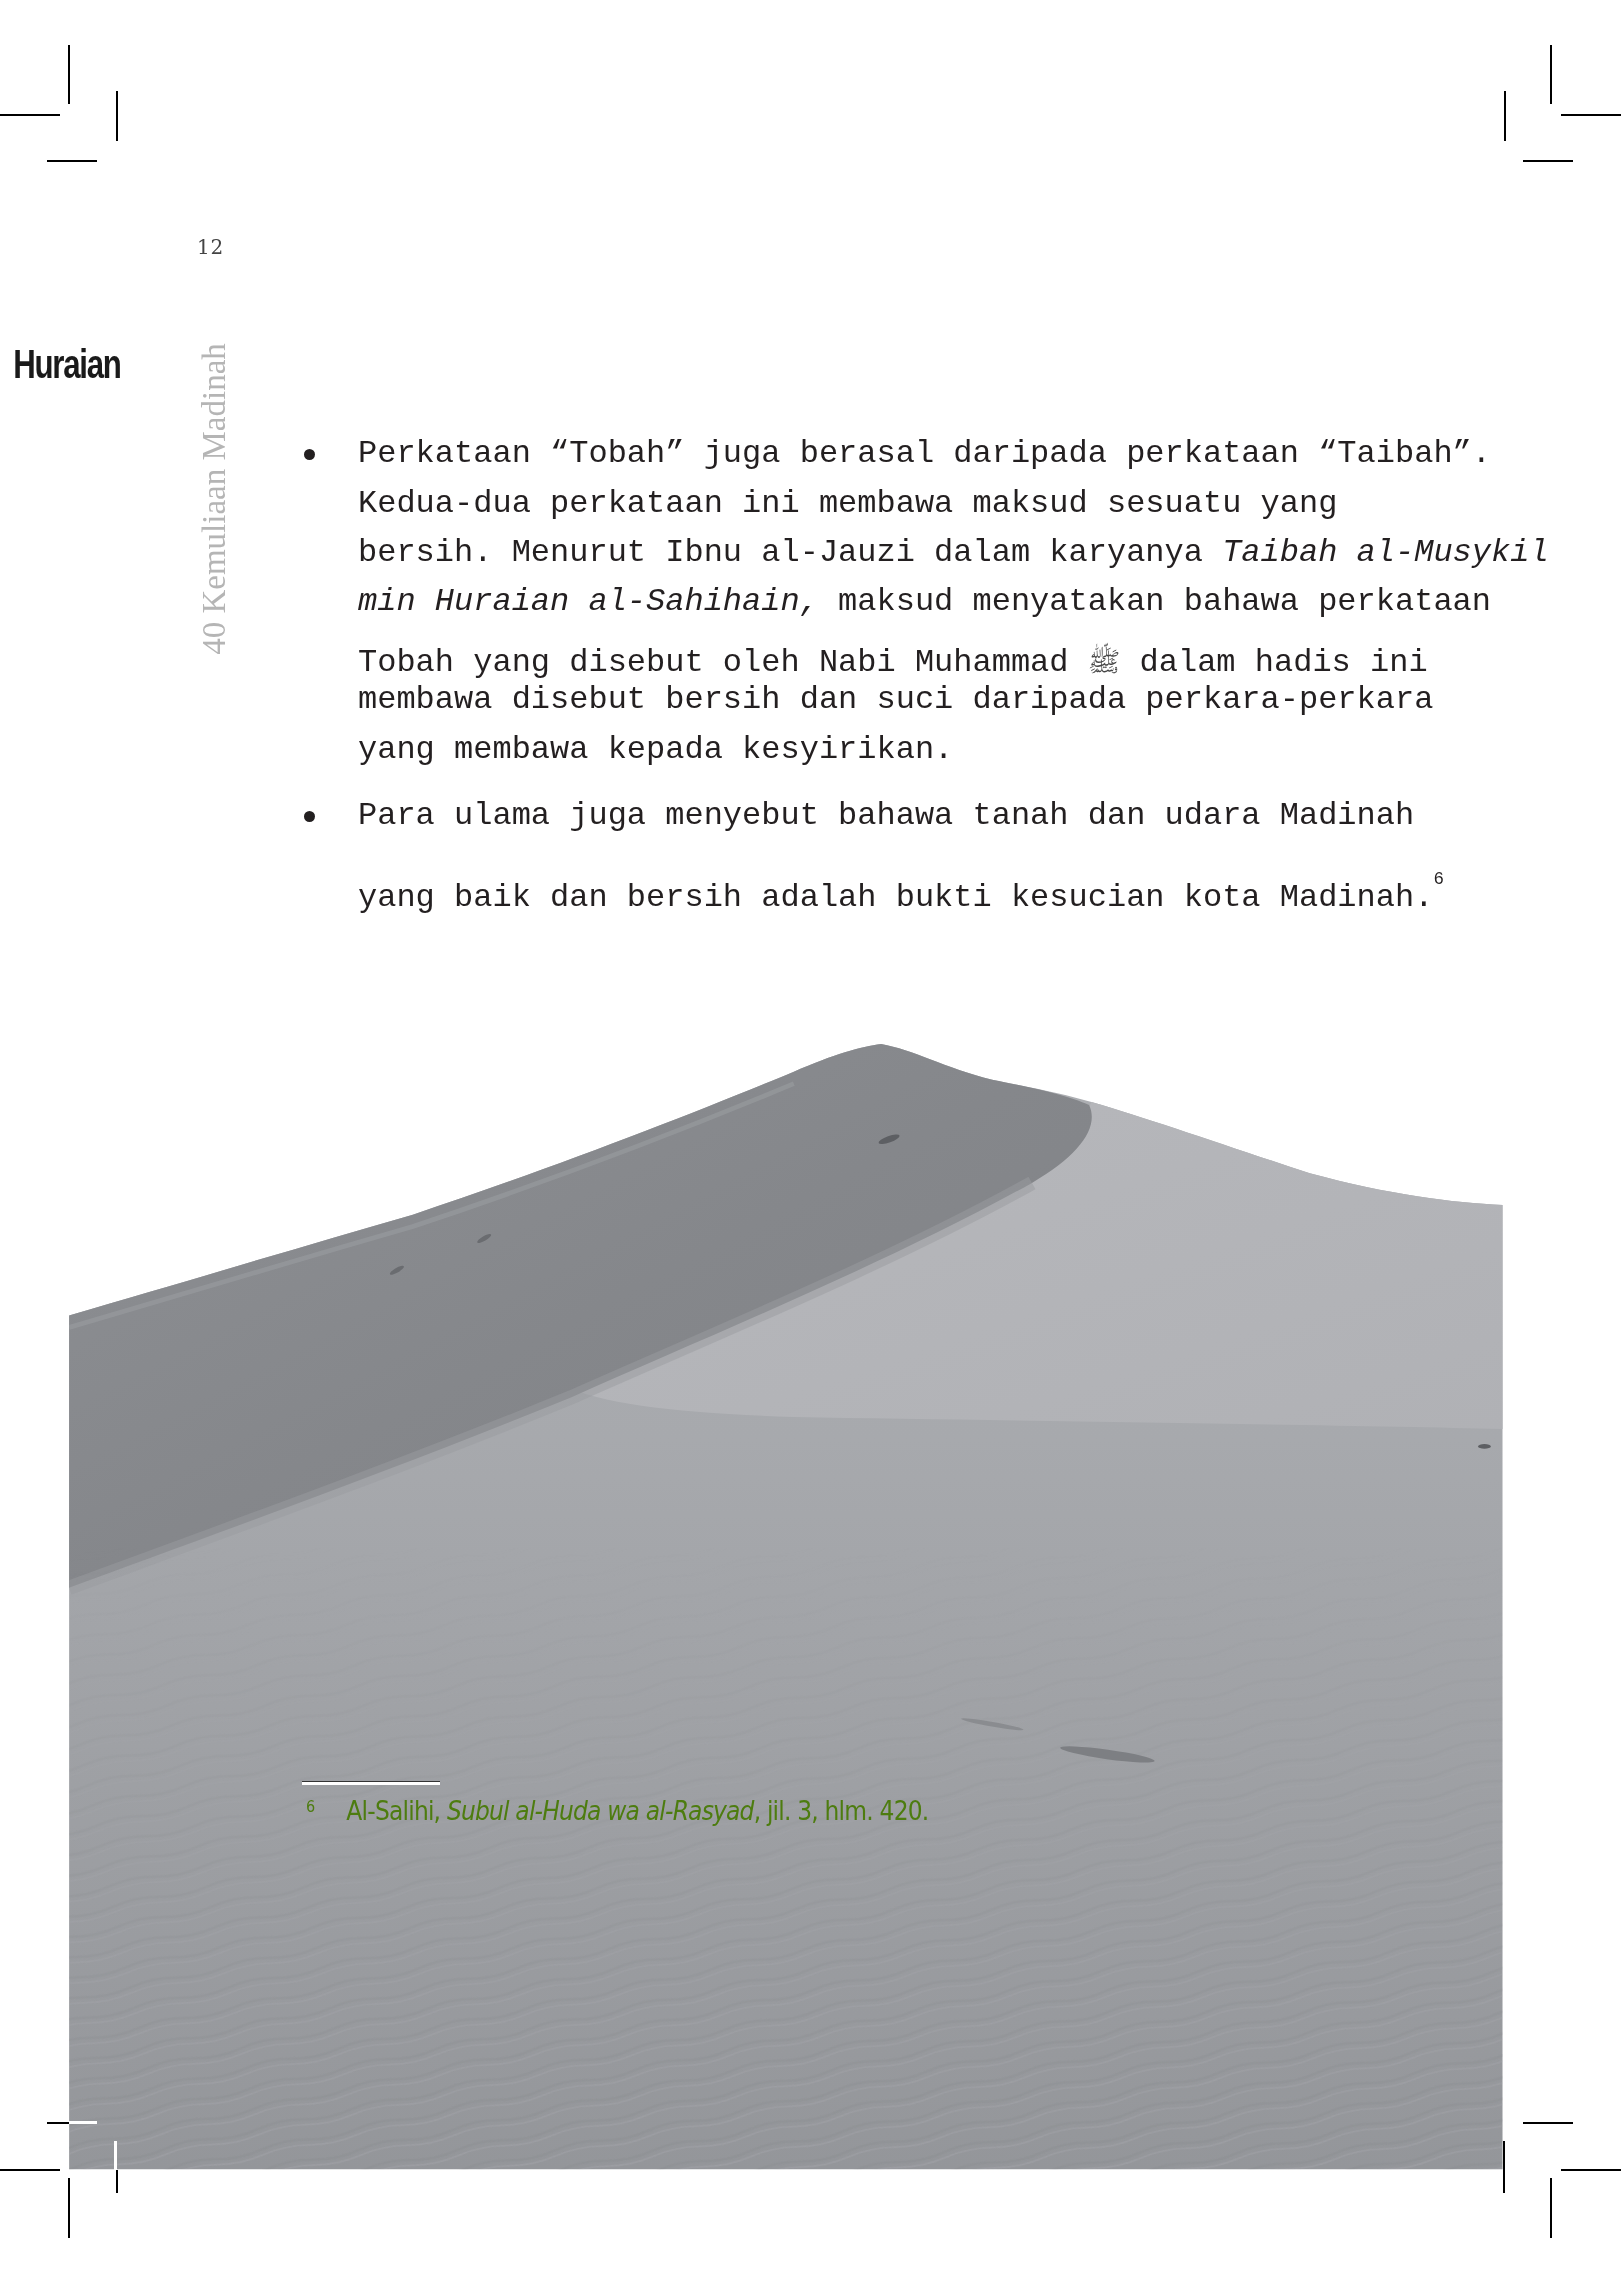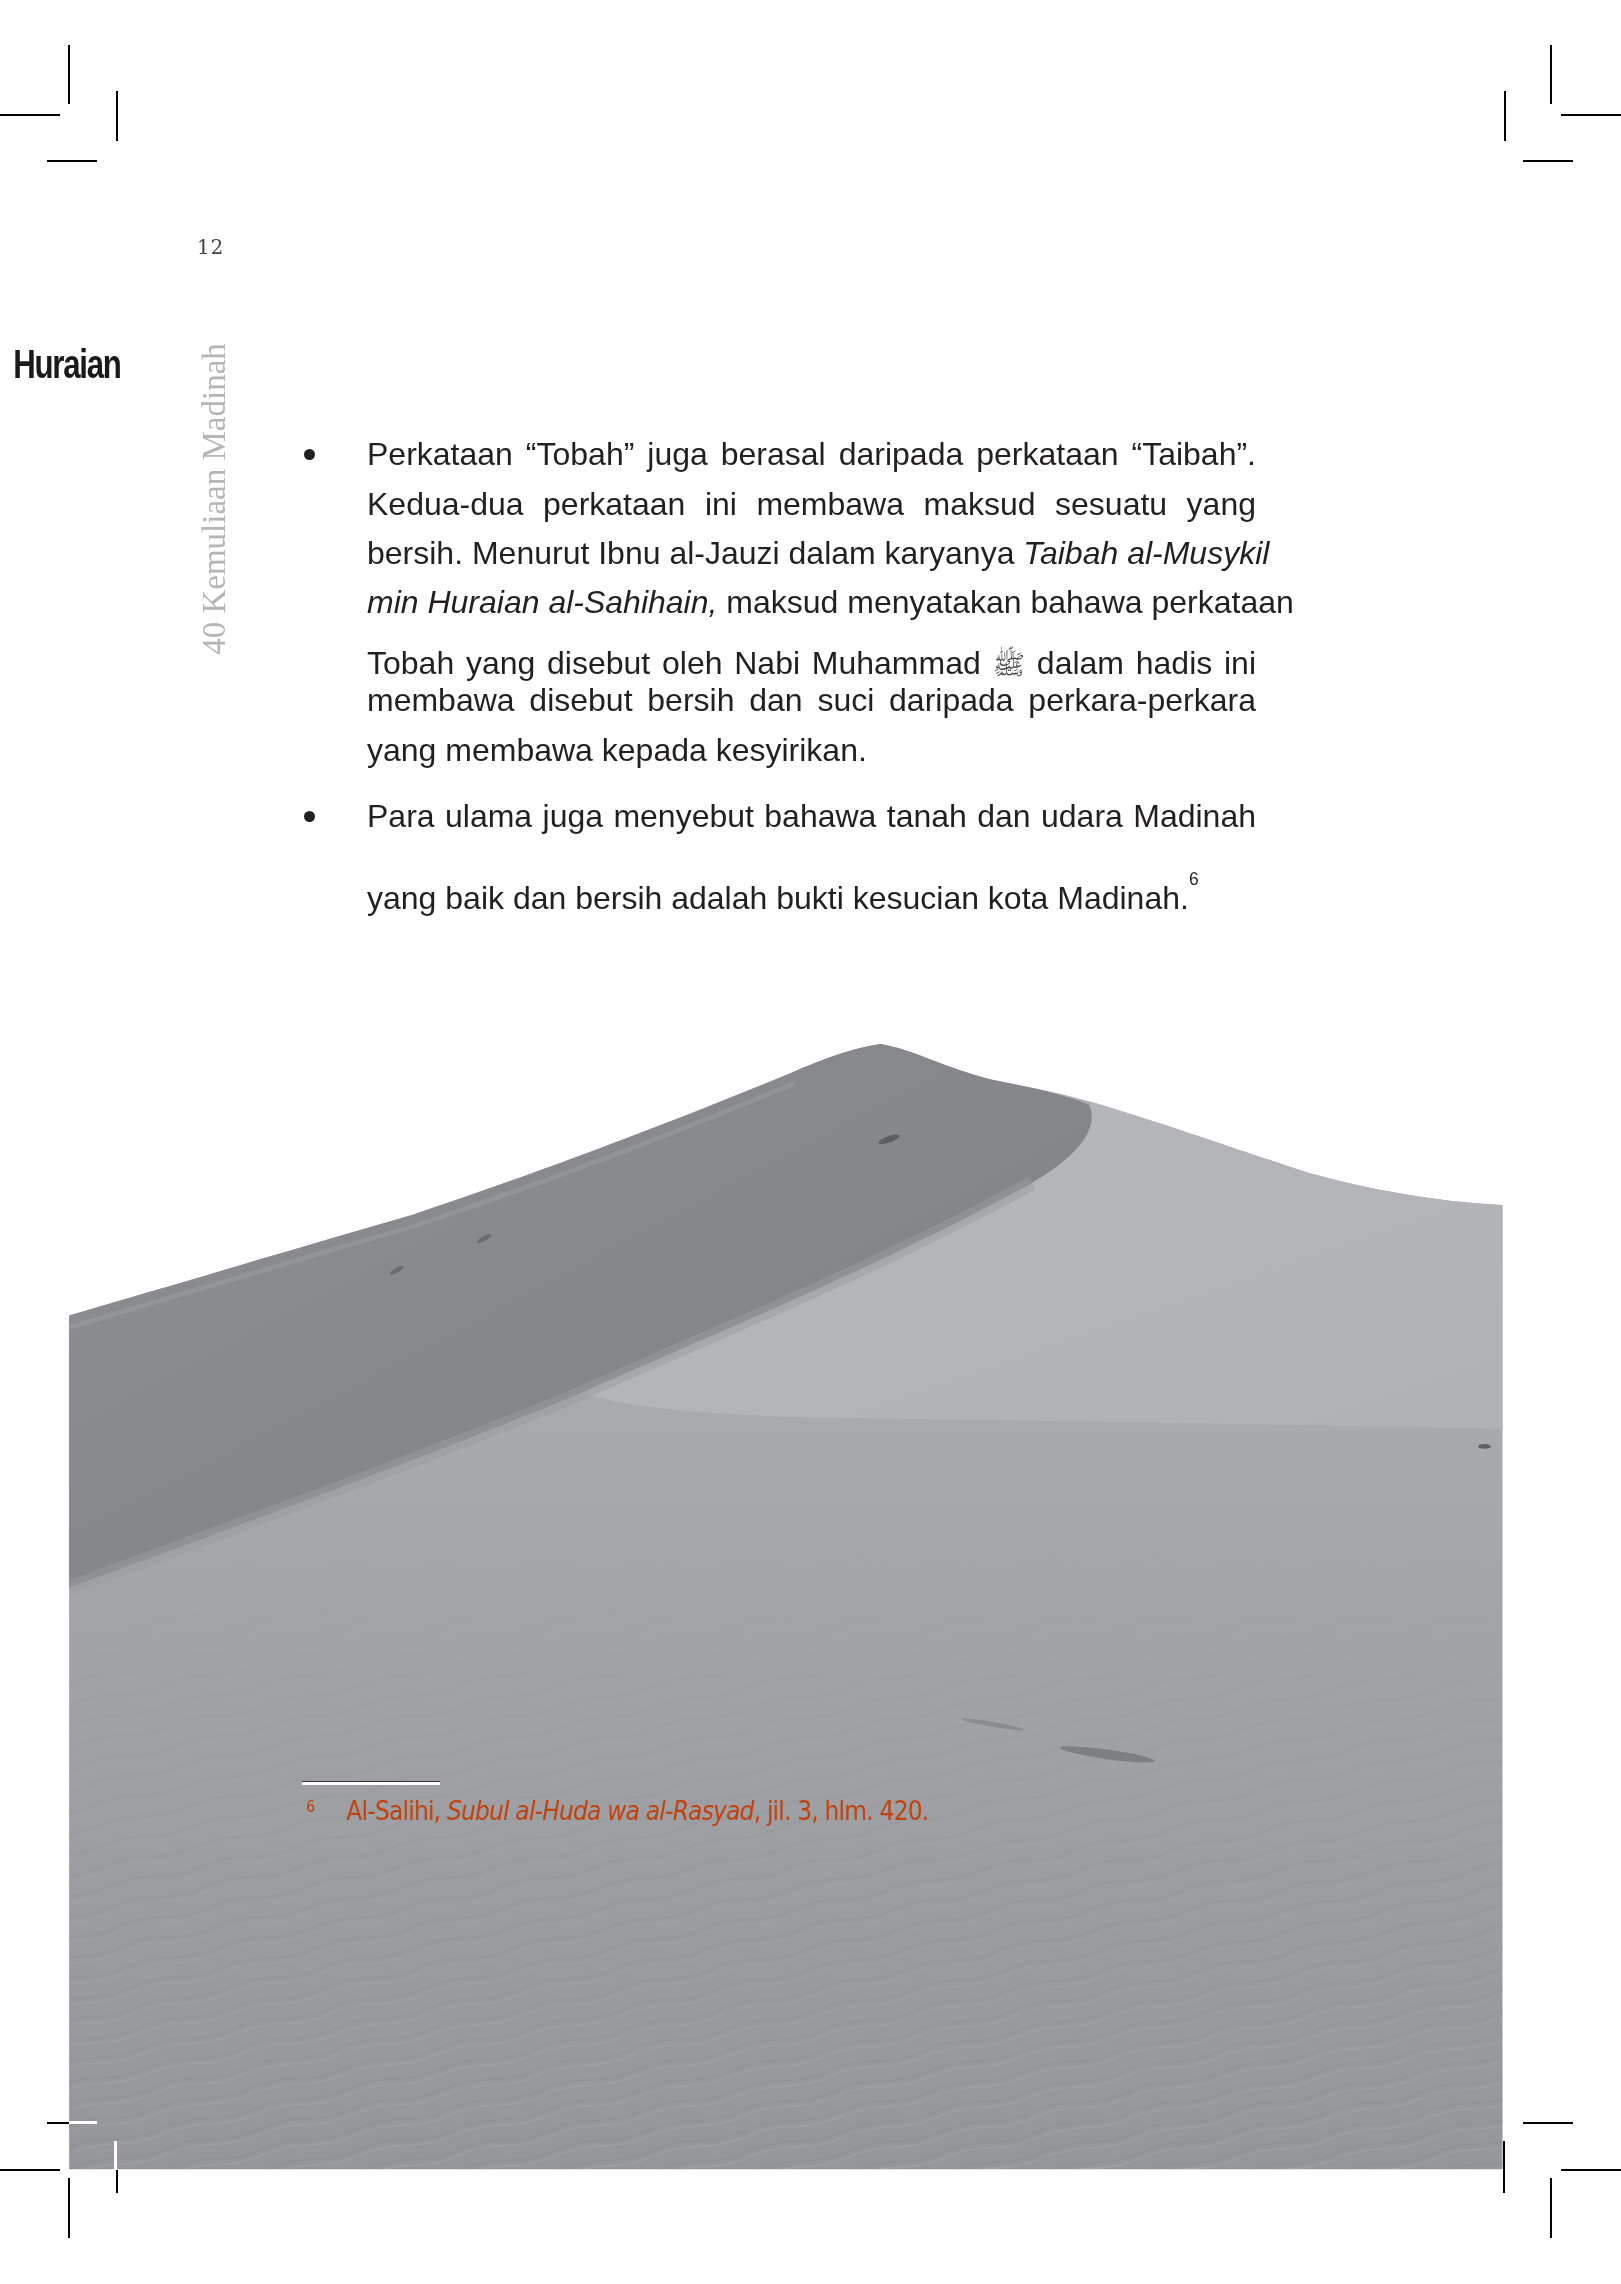--- a/index.html
+++ b/index.html
@@ -12,29 +12,29 @@
   .running-header { position:absolute; left:214px; top:499px; width:333px; height:35px;
                     transform: translate(-50%,-50%) rotate(-90deg); transform-origin:center center;
                     font-family:"Liberation Serif","DejaVu Serif",serif; font-size:33px; color:#b5b5b5;
                     white-space:nowrap; text-align:center; line-height:35px; font-weight:300; }
   .section-title { position:absolute; left:0; width:1621px; top:342px; }
   .section-title span { font-family:"Liberation Sans Narrow","Liberation Sans",sans-serif; font-weight:bold;
                         font-size:40px; color:#1a1a1a; letter-spacing:-1.6px; display:inline-block;
                         transform:scaleX(0.78); margin-left:0px; position:relative; left:-1.6px; }
   .bullets { position:absolute; left:0; top:0; }
   .bullet { position:absolute; left:304px; width:11px; height:11px; border-radius:50%; background:#231f20; }
-  .line { position:absolute; left:367px; width:889px; height:48px; font-size:32px; line-height:48px;
-          white-space:nowrap; color:#231f20; font-family:Liberation Sans, sans-serif; }
+  .line { position:absolute; left:358px; width:889px; height:48px; font-size:32px; line-height:48px;
+          white-space:nowrap; color:#231f20; font-family:Liberation Mono, monospace; }
   .line.just { text-align:justify; text-align-last:justify; }
   .line .it { font-style:italic; }
   .line sup { font-size:17.5px; position:relative; top:-3.2px; vertical-align:top; line-height:1; }
   .photo { position:absolute; left:0; top:0; width:1621px; height:2284px; }
   .fn-rule { position:absolute; left:302px; top:1781px; width:138px; height:3.2px; background:#fff;
              border-top:0.8px solid #333; }
-  .footnote { position:absolute; left:306px; top:1796px; color:#c2410c; font-size:26px; white-space:nowrap;
+  .footnote { position:absolute; left:306px; top:1796px; color:#4d7c0f; font-size:26px; white-space:nowrap;
               font-family:"DejaVu Sans Condensed","DejaVu Sans","Liberation Sans",sans-serif; letter-spacing:-0.8px; }
   .footnote .num { font-size:16px; position:relative; top:-8px; margin-right:32px; }
   .footnote .it { font-style:italic; }
 </style>
 </head>
 <body>
 
 <svg class="photo" width="1621" height="2284" viewBox="0 0 2042 2877">
   <defs>
     <linearGradient id="fg" x1="0" y1="0" x2="0" y2="1">

